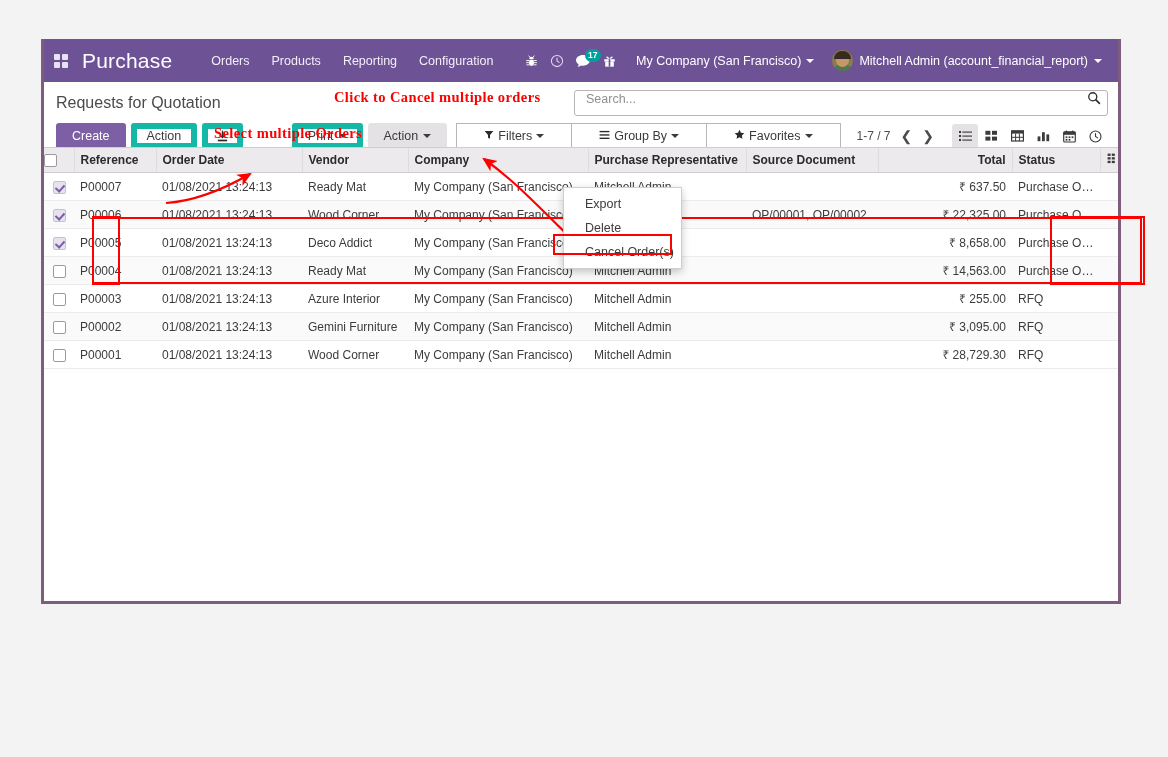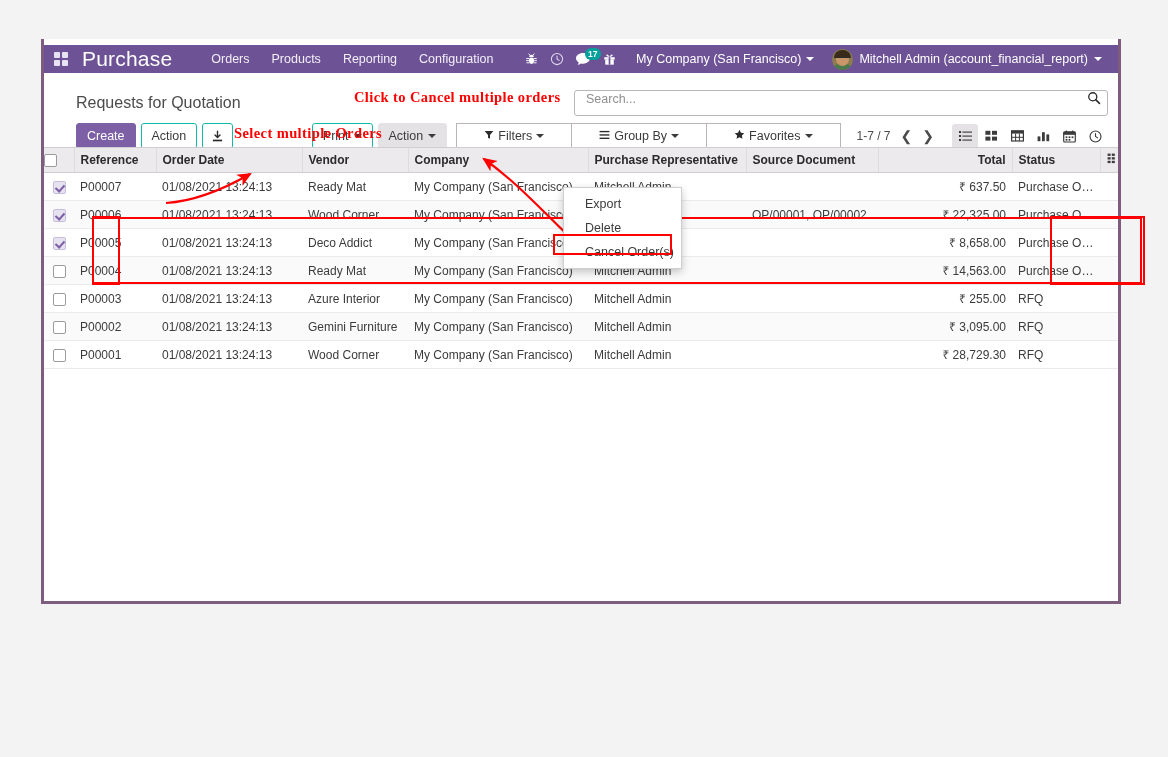--- a/index.html
+++ b/index.html
@@ -19,28 +19,27 @@
     width: 1080px; height: 565px;
     border: 3px solid #7e5c7e;
     border-top-width: 0;
     background: #ffffff;
   }
 
   
   #navbar {
     position: absolute;
     left: 0; top: 0;
-    width: 100%; height: 28px;
+    width: 100%; height: 43px;
     background: #6a5499;
     background: #6d5296;
     display: flex;
     align-items: center;
     color: #ffffff;
     font-size: 13px;
-    margin-top: 6px;
   }
   .nav-apps {
     width: 34px; height: 43px;
     display: flex; align-items: center; justify-content: center;
     cursor: pointer;
   }
   .apps-grid {
     display: grid;
     grid-template-columns: 6px 6px;
     grid-template-rows: 6px 6px;
@@ -146,21 +145,20 @@
   }
 
   
   #control-panel {
     position: absolute;
     left: 0; top: 43px;
     right: 0;
     background: #ffffff;
     padding: 8px 10px 6px 12px;
     border-bottom: 1px solid #e6e4e6;
-    margin-left: 20px;
   }
   .cp-row1 {
     display: flex;
     align-items: center;
     height: 25px;
     position: relative;
   }
   #page-title {
     font-size: 16px;
     color: #4b4b4b;
@@ -201,21 +199,21 @@
 
   .cp-row2 {
     display: flex;
     align-items: center;
     margin-top: 8px;
     height: 26px;
     position: relative;
   }
   .btn {
     height: 26px;
-    border: 1px solid #14b8a6;
+    border: 6px solid #14b8a6;
     background: #fff;
     color: #3b3b3b;
     font-size: 12.5px;
     font-family: "Liberation Sans", sans-serif;
     border-radius: 3px;
     padding: 0 10px;
     cursor: pointer;
     display: inline-flex;
     align-items: center;
     gap: 5px;

